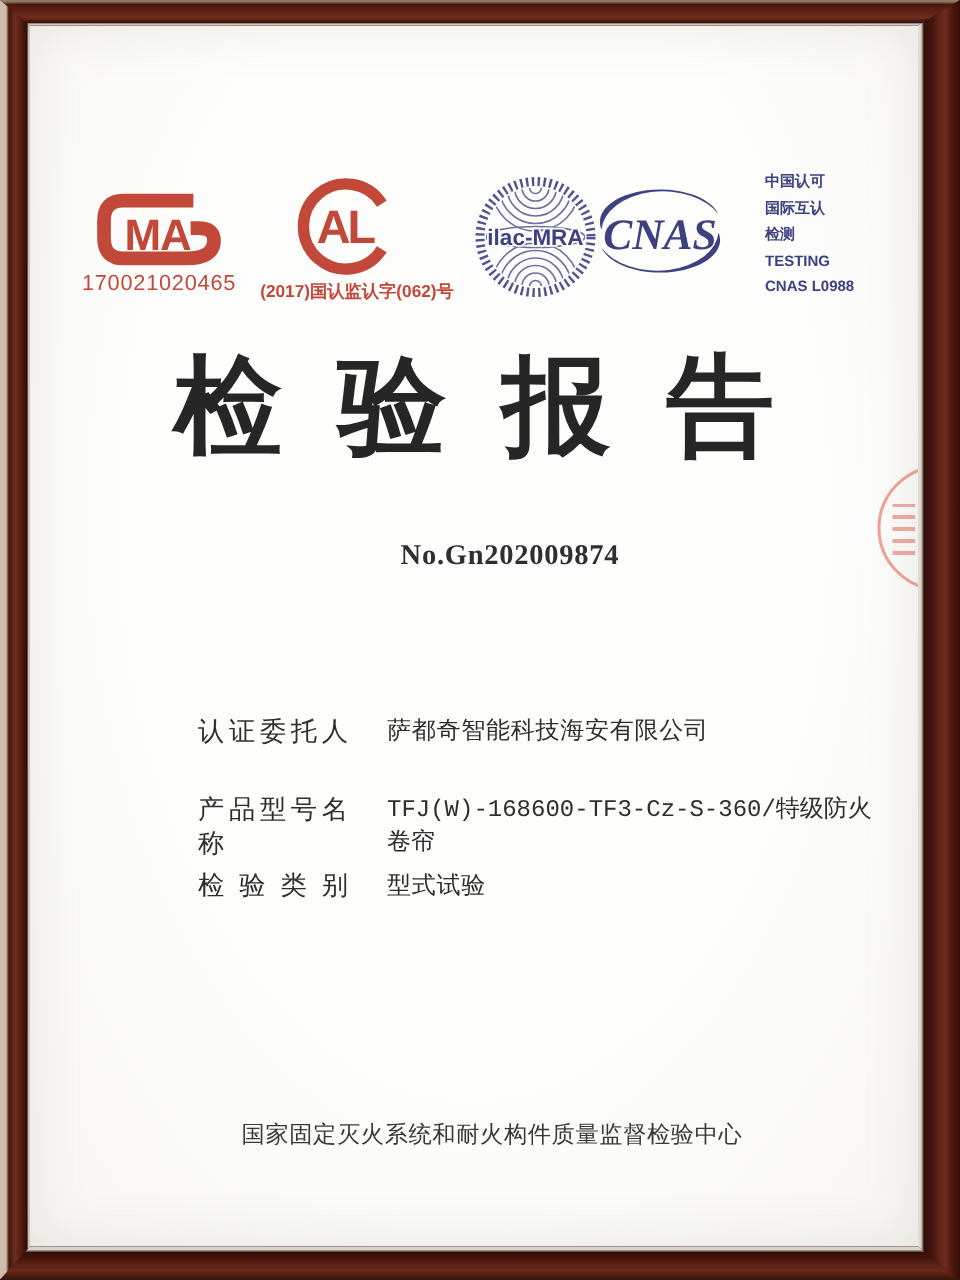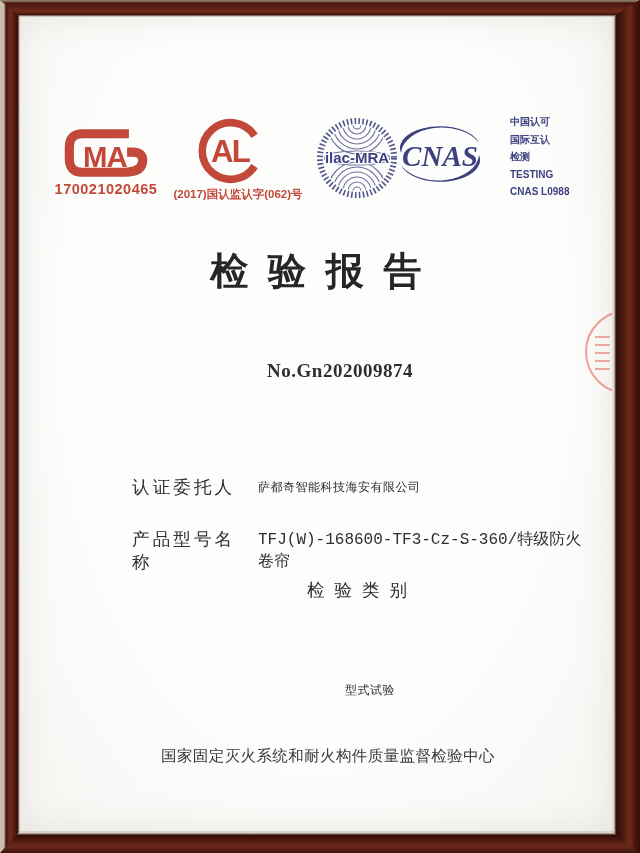--- a/index.html
+++ b/index.html
@@ -22,50 +22,50 @@
     clip-path:polygon(0 17px,100% 0,100% 100%,0 calc(100% - 22px)); }
 
   
   .paper { position:absolute; left:20px; top:17px; width:592px; height:814px;
     background:radial-gradient(ellipse at 50% 40%, #fdfdfc 55%, #f6f5f2 100%);
     box-shadow:inset 0 0 34px rgba(170,162,150,.22); overflow:hidden; }
 
   
   .logo-abs { position:absolute; }
   .cma-num { left:34px; top:164px; width:104px; text-align:center;
-    font-size:14.5px; font-weight:bold; letter-spacing:.5px; color:#c2483a; }
+    font-size:14.5px; font-weight:normal; letter-spacing:.5px; color:#c2483a; }
   .cal-caption { left:150px; top:170px; width:136px; text-align:center;
     font-size:11.5px; font-weight:bold; color:#c2483a; white-space:nowrap; }
   .acc-text { left:490px; top:96px; width:100px; color:#3d4180;
     font-size:10px; font-weight:bold; line-height:17.6px; }
 
   
   .title { position:absolute; left:0; right:0; top:222px; text-align:center;
-    font-size:38px; line-height:64px; font-weight:900; color:#262626;
+    font-size:72px; line-height:64px; font-weight:900; color:#262626;
     letter-spacing:.52em; text-indent:.52em; }
   .report-no { position:absolute; left:0; right:0; top:343px; text-align:center;
     font-family:"Liberation Serif", serif; font-weight:bold; font-size:19px;
     color:#2e2e33; letter-spacing:.5px; text-indent:12px;padding-left:36px; }
 
   
   .seal { position:absolute; left:565px; top:293px; width:84px; height:84px;
     border:2px solid rgba(225,85,70,.55); border-radius:50%; filter:blur(.3px); }
   .seal-glyphs { position:absolute; left:8px; top:24px; width:15px; height:34px;
     background:repeating-linear-gradient(0deg, rgba(220,70,55,.45) 0 2.5px, transparent 2.5px 8px);
     filter:blur(.5px); }
 
   
   .fields { position:absolute; left:112px; top:430px; width:476px; color:#2e2e2e; }
   .field-row { display:flex; align-items:center; margin-bottom:5px;margin-top:29px; }
   .field-label { width:100px; flex:0 0 100px; margin-right:26px;
     font-size:17.5px; line-height:23px; text-align:justify; text-align-last:justify; }
-  .field-value { font-size:12px; line-height:23px; letter-spacing:.5px; }
+  .field-value { font-size:16px; line-height:23px; letter-spacing:.5px; }
   .field-value.model { width:338px; font-family:"Liberation Mono","DejaVu Sans Mono",monospace;
     font-size:16px; letter-spacing:0; line-height:22px; word-break:break-all; }
-  .row-3 { margin-top:4px;flex-direction:column; }
+  .row-3 { margin-top:4px; }
 
   
   .footer { position:absolute; top:729px; left:0; right:0; text-align:center;
     font-size:15.5px; letter-spacing:.4px; color:#383838; padding-left:24px; }
 
   svg text { user-select:none; }
 </style>
 </head>
 <body>
 

